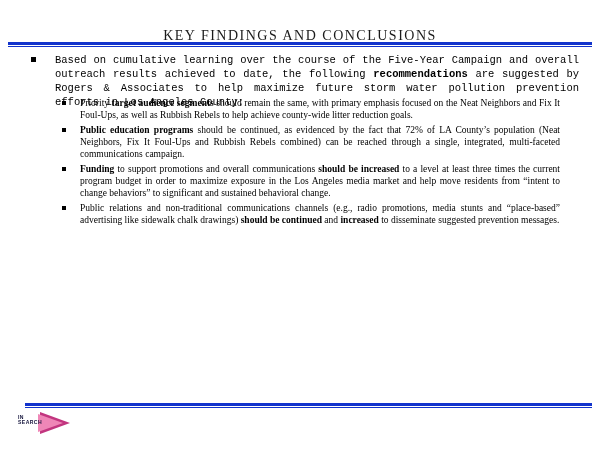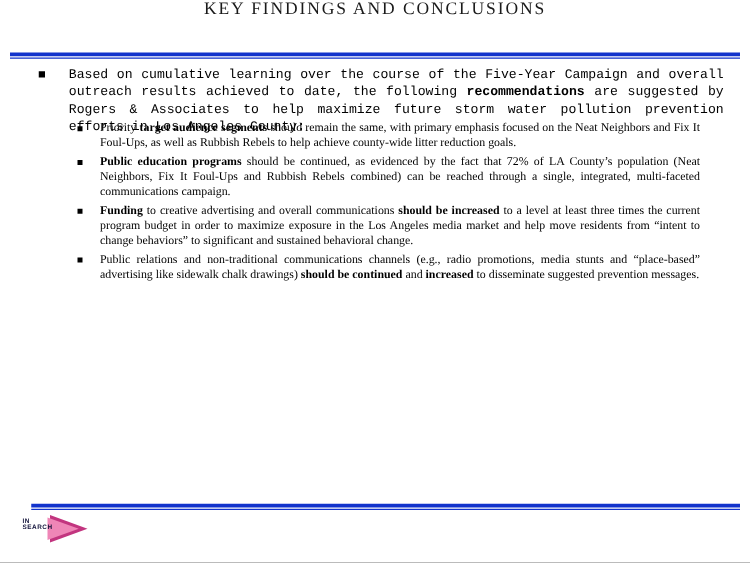--- a/index.html
+++ b/index.html
@@ -7,21 +7,21 @@
   .page {
     position:relative;
     width:600px; height:450px;
     margin:0 auto;
     background:#ffffff;
     font-family:"Liberation Serif", serif;
     color:#000;
     overflow:hidden;
   }
   .title {
-    padding-top:0;
+    padding-top:28px;
     text-align:center;
     font-size:14px;
     letter-spacing:1.5px;
     font-weight:normal;
     color:#1a1a1a;
   }
   .rule-double { position:absolute; left:8px; right:8px; }
   .rule-double .thick { height:2.5px; background:#1233cc; }
   .rule-double .thin  { height:1px; background:#1233cc; margin-top:1.5px; }
   .header-rule { top:42px; }
@@ -122,21 +122,21 @@
     <div class="sub-bullet">
       <div class="marker"></div>
       <div class="text"><span>Priority </span><b>target audience segments</b><span> should remain the same, with primary emphasis focused on the Neat Neighbors and Fix It Foul-Ups, as well as Rubbish Rebels to help achieve county-wide litter reduction goals.</span></div>
     </div>
     <div class="sub-bullet">
       <div class="marker"></div>
       <div class="text"><b>Public education programs</b><span> should be continued, as evidenced by the fact that 72% of LA County’s population (Neat Neighbors, Fix It Foul-Ups and Rubbish Rebels combined) can be reached through a single, integrated, multi-faceted communications campaign.</span></div>
     </div>
     <div class="sub-bullet">
       <div class="marker"></div>
-      <div class="text"><b>Funding</b><span> to creative advertising and overall communications </span><b>should be increased</b><span> to a level at least three times the current program budget in order to maximize exposure in the Los Angeles media market and help move residents from “intent to change behaviors” to significant and sustained behavioral change.</span></div>
+      <div class="text"><b>Funding</b><span> to support promotions and overall communications </span><b>should be increased</b><span> to a level at least three times the current program budget in order to maximize exposure in the Los Angeles media market and help move residents from “intent to change behaviors” to significant and sustained behavioral change.</span></div>
     </div>
     <div class="sub-bullet">
       <div class="marker"></div>
       <div class="text"><span>Public relations and non-traditional communications channels (e.g., radio promotions, media stunts and “place-based” advertising like sidewalk chalk drawings) </span><b>should be continued</b><span> and </span><b>increased</b><span> to disseminate suggested prevention messages.</span></div>
     </div>
   </div>
 
   <div class="rule-double footer-rule">
     <div class="thick"></div>
     <div class="thin"></div>

